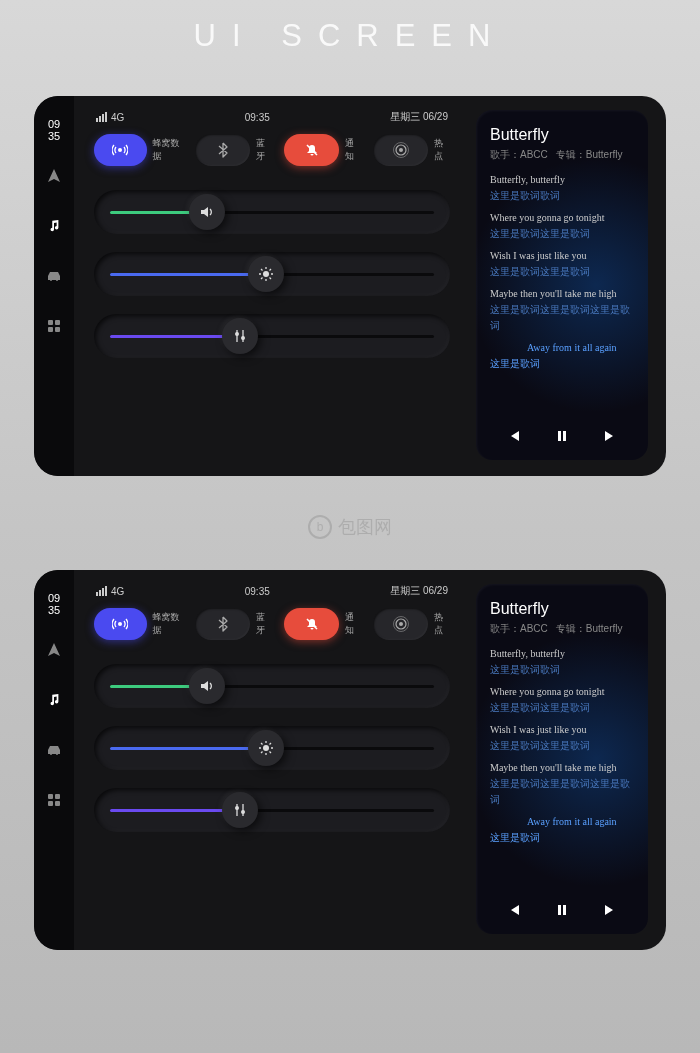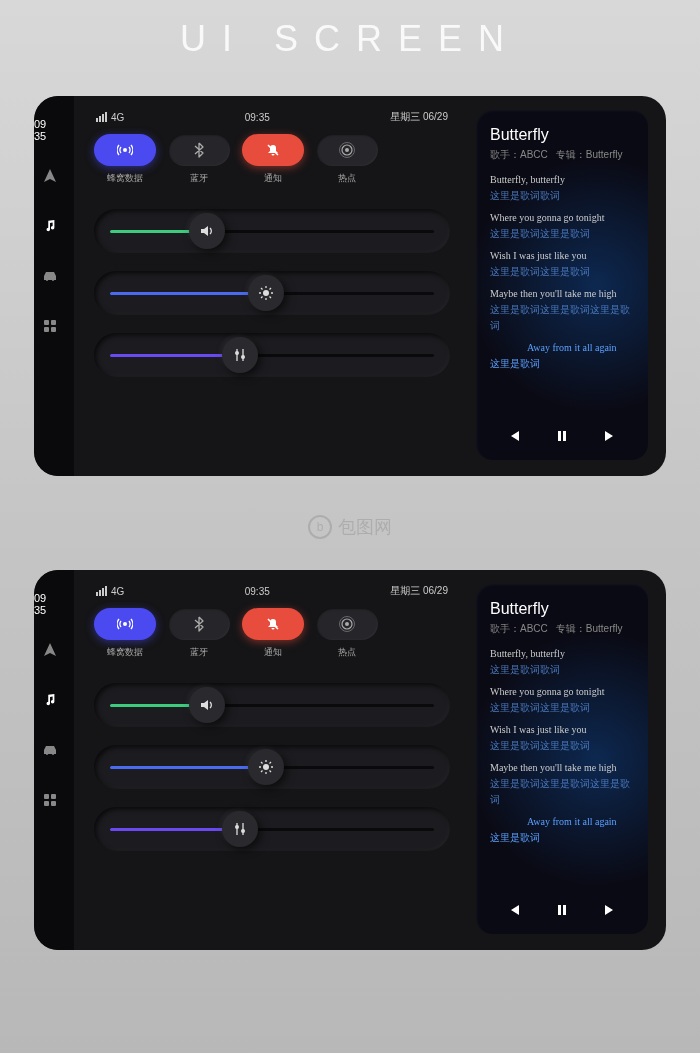--- a/index.html
+++ b/index.html
@@ -9,21 +9,21 @@
   background: linear-gradient(180deg, #d8d8d8 0%, #c5c5c5 50%, #b8b8b8 100%);
   font-family: -apple-system, "Helvetica Neue", Arial, sans-serif;
   position: relative;
   overflow: hidden;
 }
 .page-title {
   position: absolute;
   top: 18px;
   left: 50%;
   transform: translateX(-50%);
-  font-size: 36px;
+  font-size: 31px;
   letter-spacing: 16px;
   color: rgba(255,255,255,0.85);
   font-weight: 300;
 }
 .watermark {
   position: absolute;
   top: 50%;
   left: 50%;
   transform: translate(-50%, -50%);
   font-size: 18px;
@@ -56,21 +56,21 @@
   display: flex;
   overflow: hidden;
 }
 .device-1 { top: 96px; }
 .device-2 { top: 570px; }
 .sidebar {
   width: 40px;
   background: #0a0a0c;
   display: flex;
   flex-direction: column;
-  align-items: flex-start;
+  align-items: center;
   padding-top: 22px;
   gap: 18px;
   border-radius: 24px 0 0 24px;
 }
 .sidebar-time {
   color: #fff;
   font-size: 11px;
   line-height: 1.1;
   text-align: center;
 }
@@ -126,21 +126,21 @@
 .sb3 { height: 8px; }
 .sb4 { height: 10px; }
 
 .toggle-row {
   display: flex;
   gap: 12px;
   margin-bottom: 18px;
 }
 .toggle-item {
   display: flex;
-  flex-direction: column;
+  flex-direction: row;
   align-items: center;
   gap: 6px;
 }
 .toggle-btn {
   width: 62px;
   height: 32px;
   border-radius: 16px;
   background: #26262a;
   display: flex;
   align-items: center;

